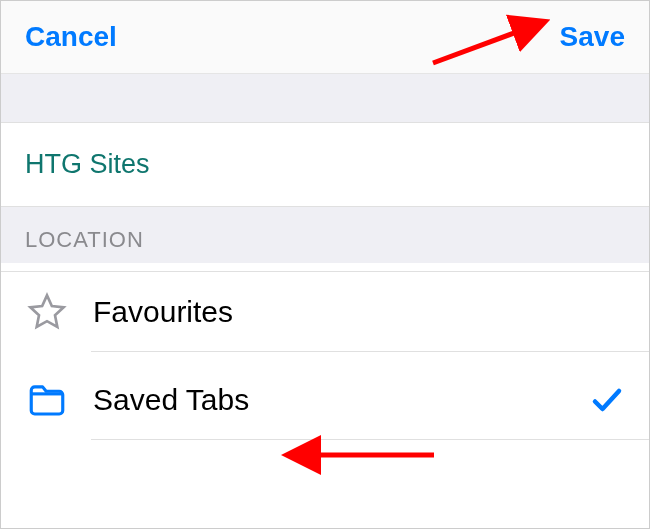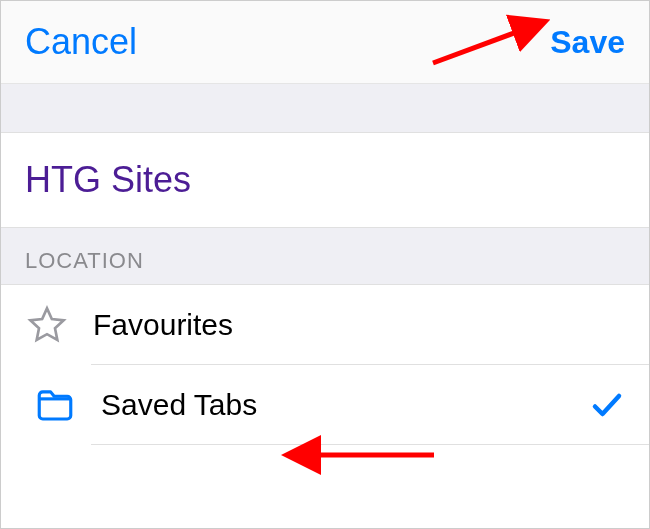--- a/index.html
+++ b/index.html
@@ -19,85 +19,86 @@
     .header {
       display: flex;
       align-items: center;
       justify-content: space-between;
       padding: 20px 24px;
       border-bottom: 1px solid #e5e5e5;
       background: #fafafa;
     }
     .header-cancel {
       color: #007aff;
-      font-size: 36px;
-      font-weight: 400;
+      font-size: 28px;
+      font-weight: 700;
       cursor: pointer;
     }
     .header-title {
       color: #000;
       font-size: 28px;
       font-weight: 600;
       position: absolute;
       left: 50%;
       transform: translateX(-50%);
     }
     .header-save {
       color: #007aff;
-      font-size: 32px;
+      font-size: 28px;
       font-weight: 600;
       cursor: pointer;
     }
     .gap-section {
       background: #efeff4;
       height: 48px;
     }
     .name-row {
       background: #fff;
       padding: 26px 24px;
       border-top: 1px solid #e0e0e0;
       border-bottom: 1px solid #e0e0e0;
     }
     .name-input {
-      font-size: 36px;
+      font-size: 27px;
       font-weight: 400;
-      color: #4c1d95;
+      color: #0f766e;
       border: none;
       outline: none;
       width: 100%;
       background: transparent;
     }
     .section-header {
       background: #efeff4;
       padding: 20px 24px 10px 24px;
       color: #8a8a8e;
       font-size: 22px;
       letter-spacing: 1px;
       font-weight: 400;
     }
     .location-row {
       display: flex;
       align-items: center;
       background: #fff;
       padding: 18px 24px;
       position: relative;
+      margin-top: 8px;
     }
     .location-row.first {
       border-top: 1px solid #e0e0e0;
     }
     .location-row .divider {
       position: absolute;
       bottom: 0;
       left: 90px;
       right: 0;
       height: 1px;
       background: #e0e0e0;
     }
     .location-row.indented {
-      padding-left: 32px;
+      padding-left: 24px;
     }
     .loc-icon {
       width: 44px;
       height: 44px;
       display: flex;
       align-items: center;
       justify-content: center;
       margin-right: 24px;
       flex-shrink: 0;
     }

